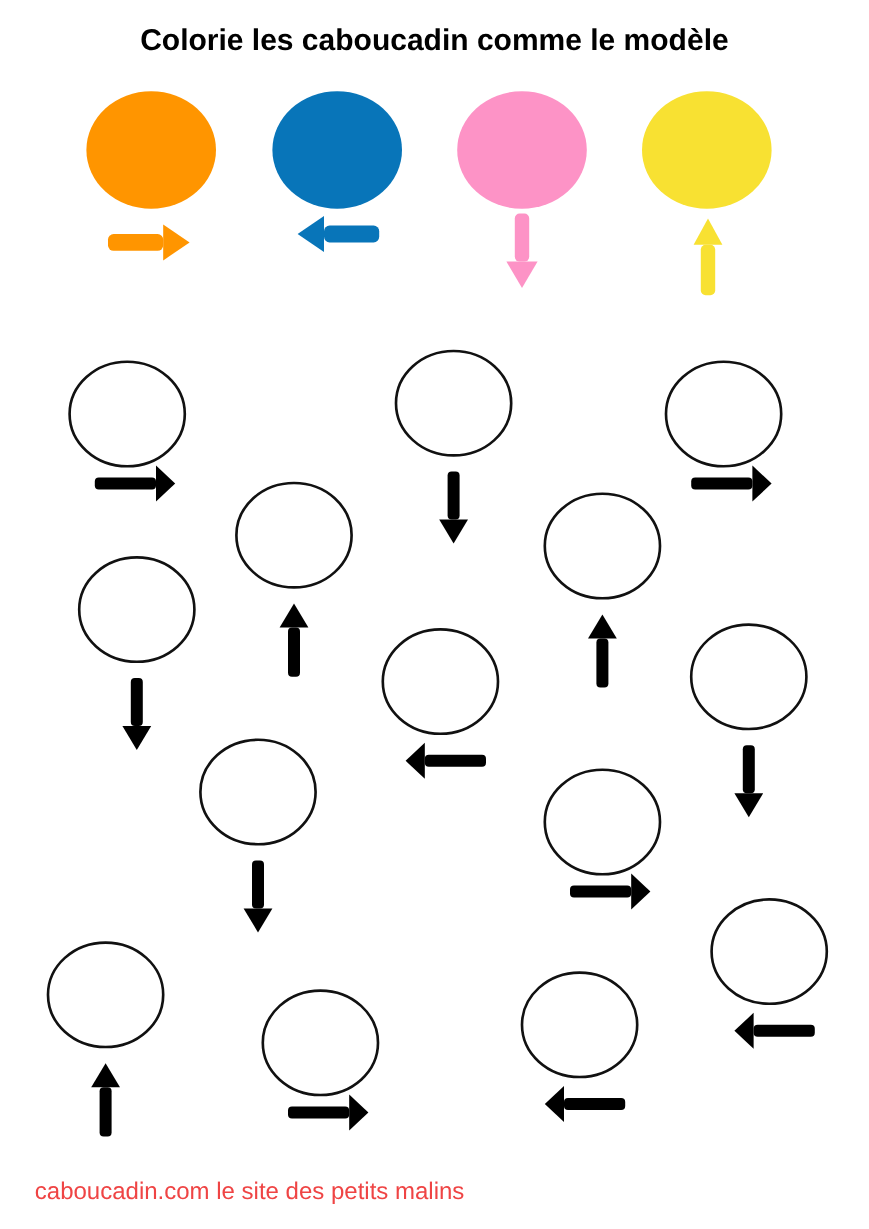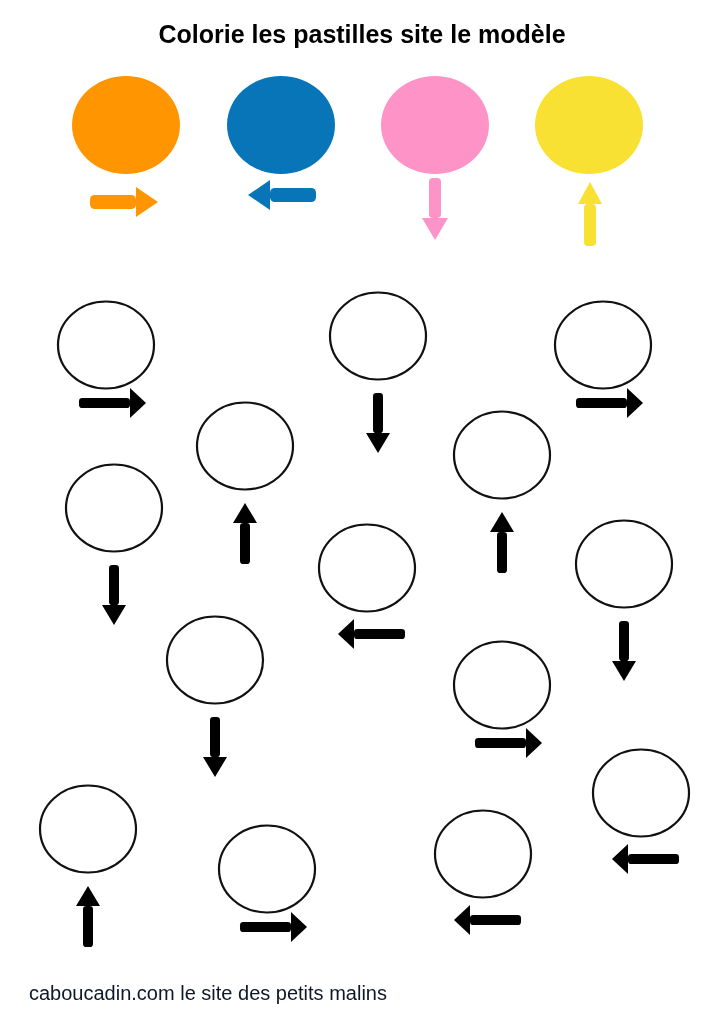--- a/index.html
+++ b/index.html
@@ -1,24 +1,24 @@
 <!DOCTYPE html>
 <html><head>
 <meta charset="utf-8">
 <style>
   html,body{margin:0;padding:0;background:#fff;}
   body{width:724px;height:1024px;position:relative;overflow:hidden;font-family:"Liberation Sans",sans-serif;}
   .title{position:absolute;left:0;top:20px;width:724px;text-align:center;font-weight:bold;font-size:25px;color:#000;padding-left:0;}
-  .footer{position:absolute;left:29px;top:982px;font-size:20px;color:#0f172a;}
+  .footer{position:absolute;left:29px;top:982px;font-size:20px;color:#ef4444;}
   svg.canvas{position:absolute;left:0;top:0;}
 </style>
 </head>
 <body>
 
-<div class="title">Colorie les pastilles site le modèle</div>
+<div class="title">Colorie les caboucadin comme le modèle</div>
 
 <svg class="canvas" id="canvas" width="724" height="1024" viewBox="0 0 724 1024">
     <g>
       <ellipse cx="126" cy="125" rx="54" ry="49" fill="#FF9500"></ellipse>
       <g>
         <rect x="90" y="195" width="46" height="14" rx="4.666666666666667" fill="#FF9500"></rect>
         <polygon points="136,187 158,202 136,217" fill="#FF9500"></polygon>
       </g>
     </g>
     <g>

